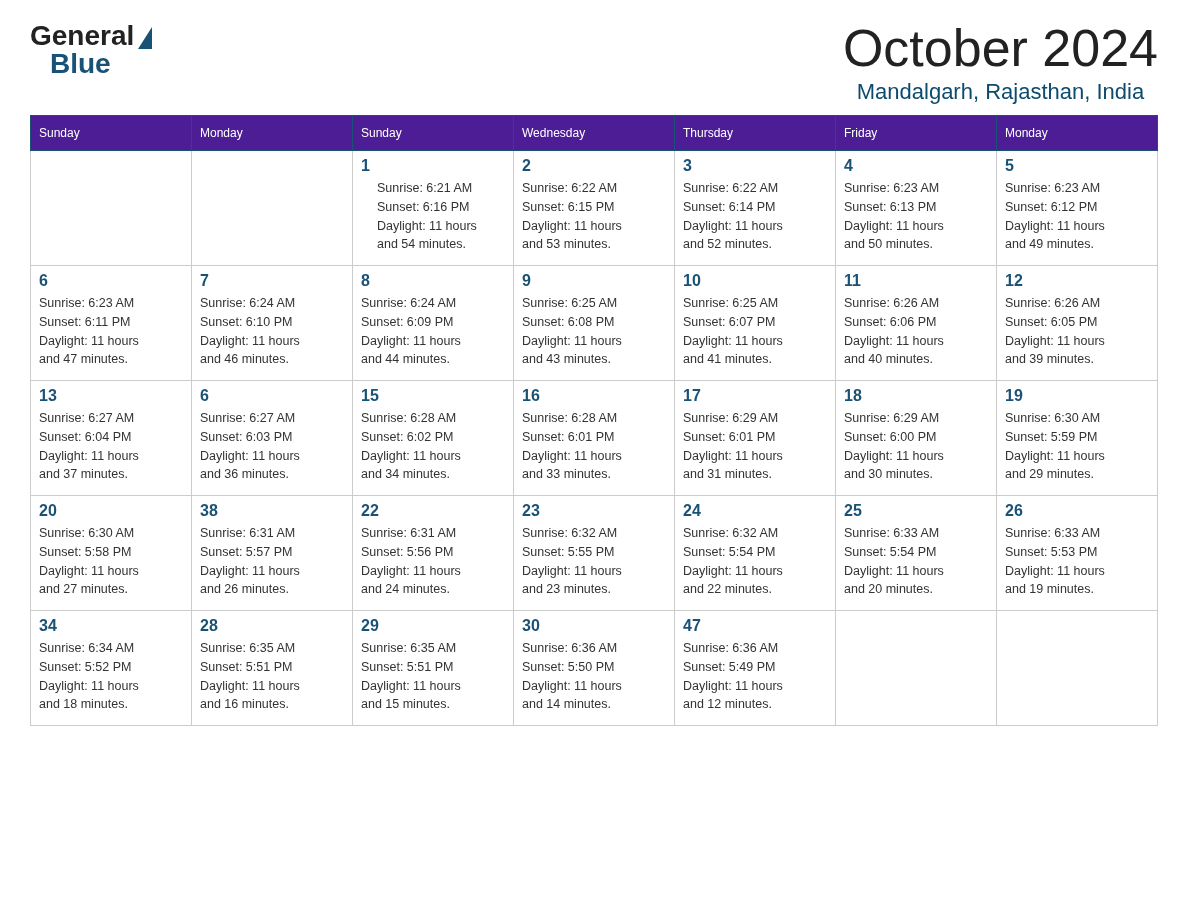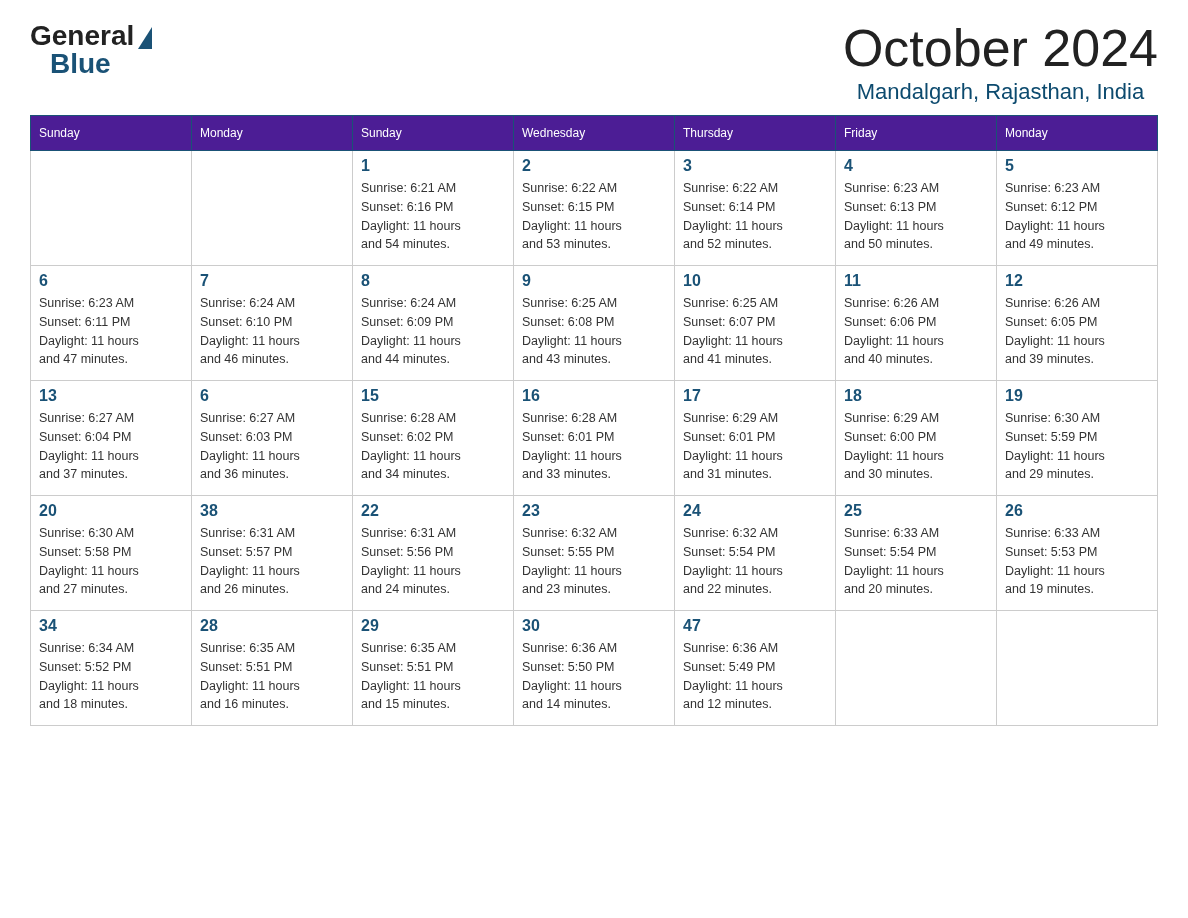--- a/index.html
+++ b/index.html
@@ -134,21 +134,21 @@
         <th>Friday</th>
         <th>Monday</th>
       </tr>
   </thead>
   <tbody id="calendar-body">
   <tr>
         <td class="empty-cell"></td>
         <td class="empty-cell"></td>
         <td>
           <div class="day-number">1</div>
-          <div class="day-info" style="white-space: pre-line;">Sunrise: 6:21 AM
+          <div class="day-info" style="white-space: pre-line; margin-left: 16px;">Sunrise: 6:21 AM
 Sunset: 6:16 PM
 Daylight: 11 hours
 and 54 minutes.</div>
         </td>
         <td>
           <div class="day-number">2</div>
           <div class="day-info" style="white-space: pre-line;">Sunrise: 6:22 AM
 Sunset: 6:15 PM
 Daylight: 11 hours
 and 53 minutes.</div>

